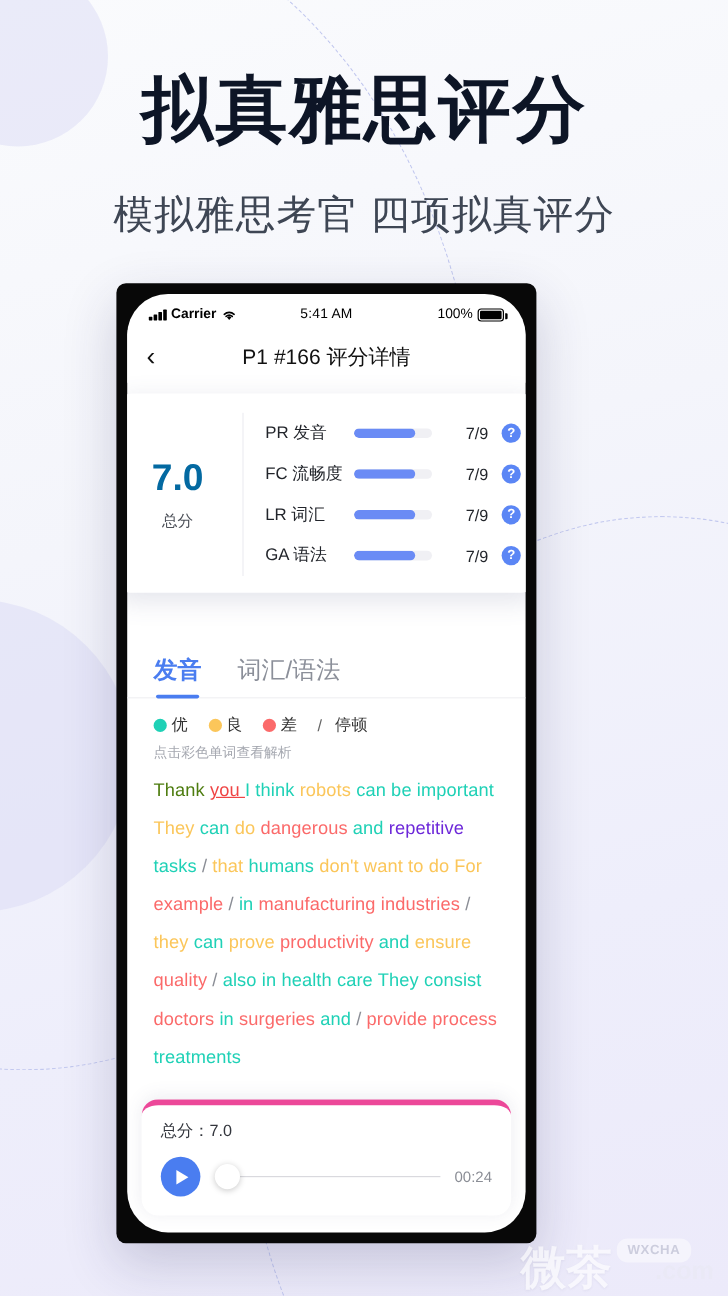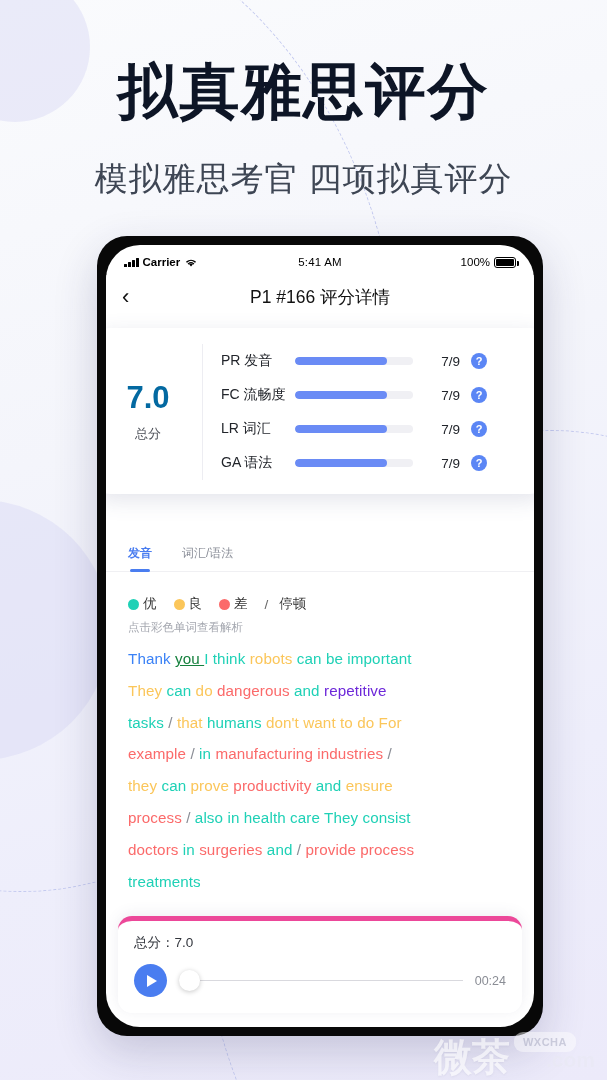--- a/index.html
+++ b/index.html
@@ -20,22 +20,22 @@
     position:absolute;left:0;right:0;top:62px;text-align:center;
     font-size:60px;font-weight:bold;color:#0d1526;letter-spacing:2px;line-height:1;
   }
   .subhead{
     position:absolute;left:0;right:0;top:162px;text-align:center;
     font-size:33px;color:#3e4654;letter-spacing:1px;line-height:1;
   }
 
   
   .phone{
-    position:absolute;left:97px;top:236px;width:446px;height:800px;
-    background:#080808;border-radius:30px;padding:9px;box-sizing:border-box;
+    position:absolute;left:97px;top:236px;width:350px;height:800px;
+    background:#080808;border-radius:8px;padding:9px;box-sizing:border-box;
     box-shadow:0 16px 44px rgba(40,40,90,.20);
   }
   .screen{
     width:100%;height:100%;background:#ffffff;border-radius:34px;overflow:hidden;
     position:relative;
   }
   .statusbar{
     height:30px;display:flex;align-items:center;padding:4px 18px 0;box-sizing:border-box;
     font-size:11.5px;color:#000;font-weight:bold;
   }
@@ -80,21 +80,21 @@
   .crit-score{font-size:13.5px;color:#22252b;width:34px;text-align:right;flex:none;}
   .help{
     width:16px;height:16px;border-radius:50%;background:#5b86f5;color:#fff;
     font-size:11px;font-weight:bold;display:flex;align-items:center;justify-content:center;
     margin-left:11px;flex:none;
   }
 
   
   .tabs{position:absolute;top:300px;left:0;right:0;display:flex;padding:0 22px;box-sizing:border-box;gap:30px;
         border-bottom:1px solid #f0f0f3;}
-  .tab{font-size:12px;color:#8b8f99;padding-bottom:9px;position:relative;}
+  .tab{font-size:20px;color:#8b8f99;padding-bottom:9px;position:relative;}
   .tab.active{color:#4a7df0;font-weight:bold;}
   .tab.active::after{content:"";position:absolute;left:2px;right:2px;bottom:-1px;height:3px;background:#4a7df0;border-radius:2px;}
 
   .legend{position:absolute;top:350px;left:22px;right:22px;display:flex;align-items:center;gap:6px;font-size:13.5px;color:#333;}
   .legend .item{display:flex;align-items:center;gap:4px;margin-right:11px;}
   .dot{width:11px;height:11px;border-radius:50%;display:block;}
   .legend .sep{color:#666;margin-right:5px;}
   .hint{position:absolute;top:375px;left:22px;font-size:11.5px;color:#a5a8b0;}
 
   .transcript{position:absolute;top:398px;left:22px;right:18px;font-size:15.2px;line-height:31.8px;letter-spacing:.1px;}
@@ -230,26 +230,26 @@
         <div class="item">
           <span class="dot" style="background: rgb(251, 106, 106);"></span>
           <span>差</span>
         </div>
         <span class="sep">/</span>
         <span>停顿</span>
       </div>
     <div class="hint">点击彩色单词查看解析</div>
 
     <div class="transcript" id="transcript">
-        <div><span style="color: #3b82f6;">Thank </span><span style="color: #15803d; text-decoration: underline;">you </span><span style="color: rgb(31, 209, 182);">I think </span><span style="color: rgb(251, 198, 90);">robots </span><span style="color: rgb(31, 209, 182);">can be important</span></div>
+        <div><span style="color: #4d7c0f;">Thank </span><span style="color: #ef4444; text-decoration: underline;">you </span><span style="color: rgb(31, 209, 182);">I think </span><span style="color: rgb(251, 198, 90);">robots </span><span style="color: rgb(31, 209, 182);">can be important</span></div>
         <div><span style="color: rgb(251, 198, 90);">They </span><span style="color: rgb(31, 209, 182);">can </span><span style="color: rgb(251, 198, 90);">do </span><span style="color: rgb(251, 106, 106);">dangerous </span><span style="color: rgb(31, 209, 182);">and </span><span style="color: #6d28d9;">repetitive</span></div>
         <div><span style="color: rgb(31, 209, 182);">tasks </span><span style="color: rgb(138, 141, 149);">/ </span><span style="color: rgb(251, 198, 90);">that </span><span style="color: rgb(31, 209, 182);">humans </span><span style="color: rgb(251, 198, 90);">don't want to do For</span></div>
         <div><span style="color: rgb(251, 106, 106);">example </span><span style="color: rgb(138, 141, 149);">/ </span><span style="color: rgb(31, 209, 182);">in </span><span style="color: rgb(251, 106, 106);">manufacturing industries </span><span style="color: rgb(138, 141, 149);">/</span></div>
         <div><span style="color: rgb(251, 198, 90);">they </span><span style="color: rgb(31, 209, 182);">can </span><span style="color: rgb(251, 198, 90);">prove </span><span style="color: rgb(251, 106, 106);">productivity </span><span style="color: rgb(31, 209, 182);">and </span><span style="color: rgb(251, 198, 90);">ensure</span></div>
-        <div><span style="color: rgb(251, 106, 106);">process </span><span style="color: rgb(138, 141, 149);">/ </span><span style="color: rgb(31, 209, 182);">also in health care They consist</span></div>
+        <div><span style="color: rgb(251, 106, 106);">quality </span><span style="color: rgb(138, 141, 149);">/ </span><span style="color: rgb(31, 209, 182);">also in health care They consist</span></div>
         <div><span style="color: rgb(251, 106, 106); text-align: center;">doctors </span><span style="color: rgb(31, 209, 182);">in </span><span style="color: rgb(251, 106, 106);">surgeries </span><span style="color: rgb(31, 209, 182);">and </span><span style="color: rgb(138, 141, 149);">/ </span><span style="color: rgb(251, 106, 106);">provide process</span></div>
         <div><span style="color: rgb(31, 209, 182);">treatments</span></div>
       </div>
 
     <div class="player">
       <div class="player-score">总分：7.0</div>
       <div class="player-row">
         <div class="play">
             <div class="tri"></div>
           </div>

